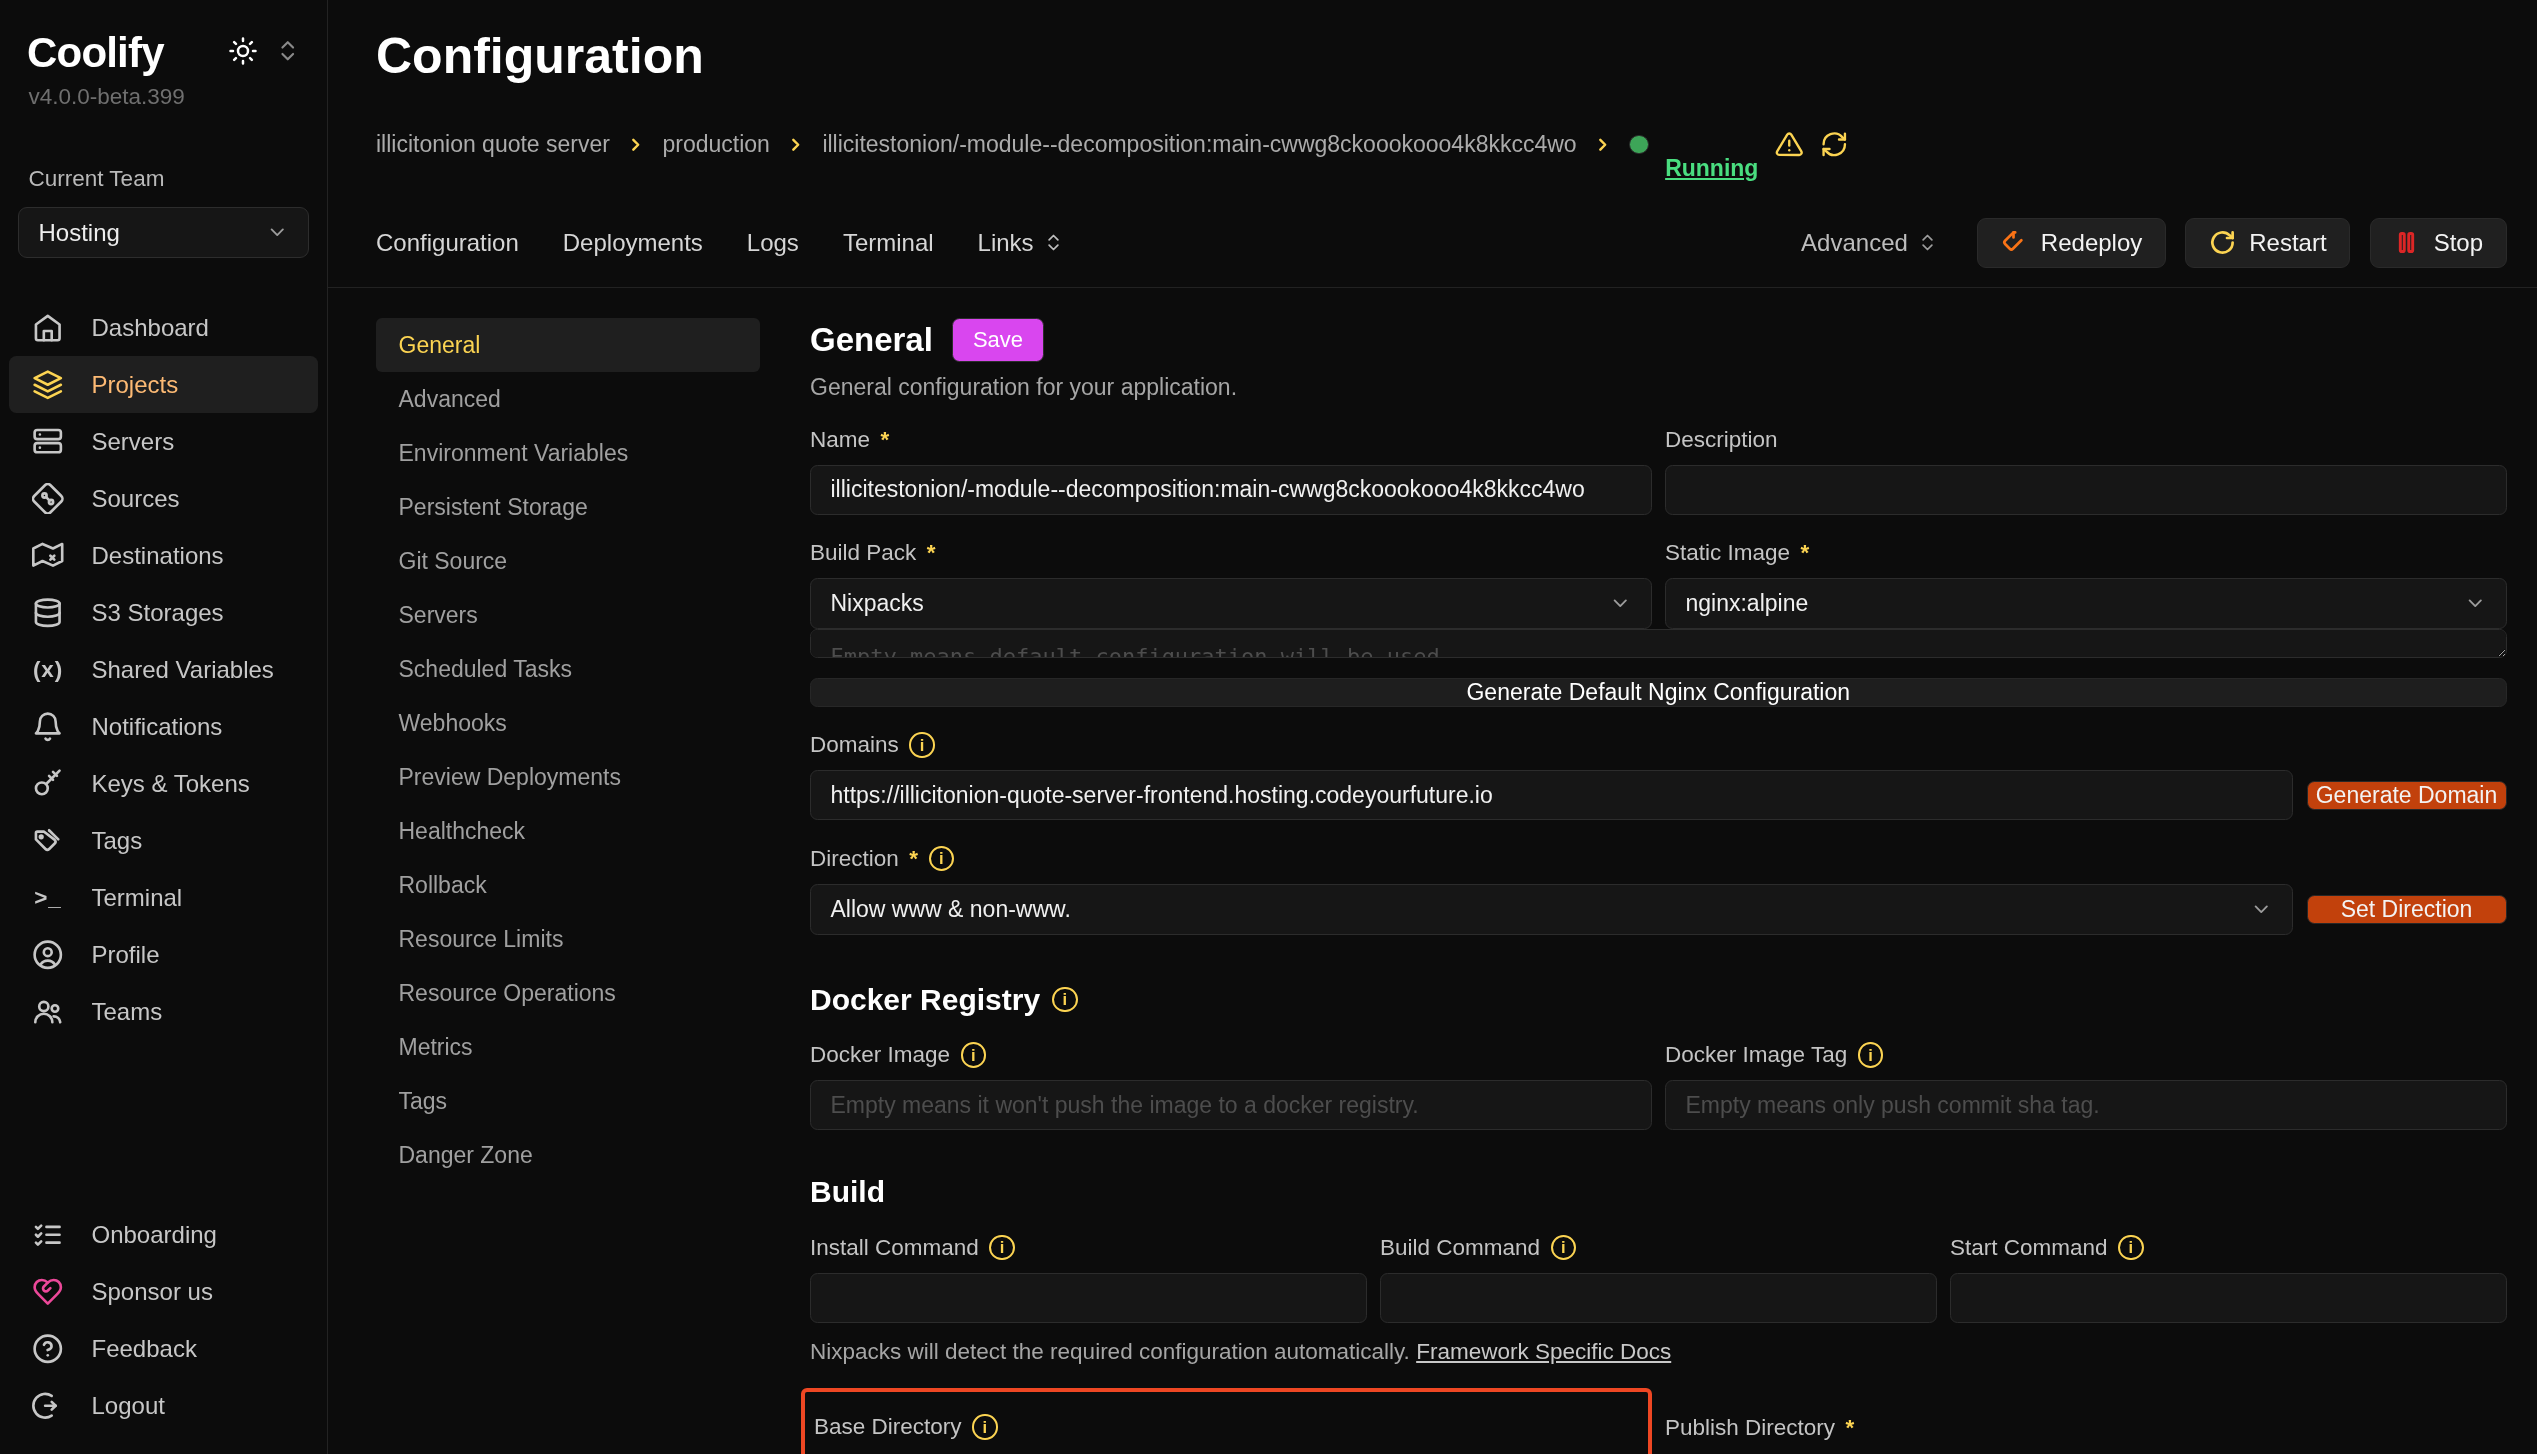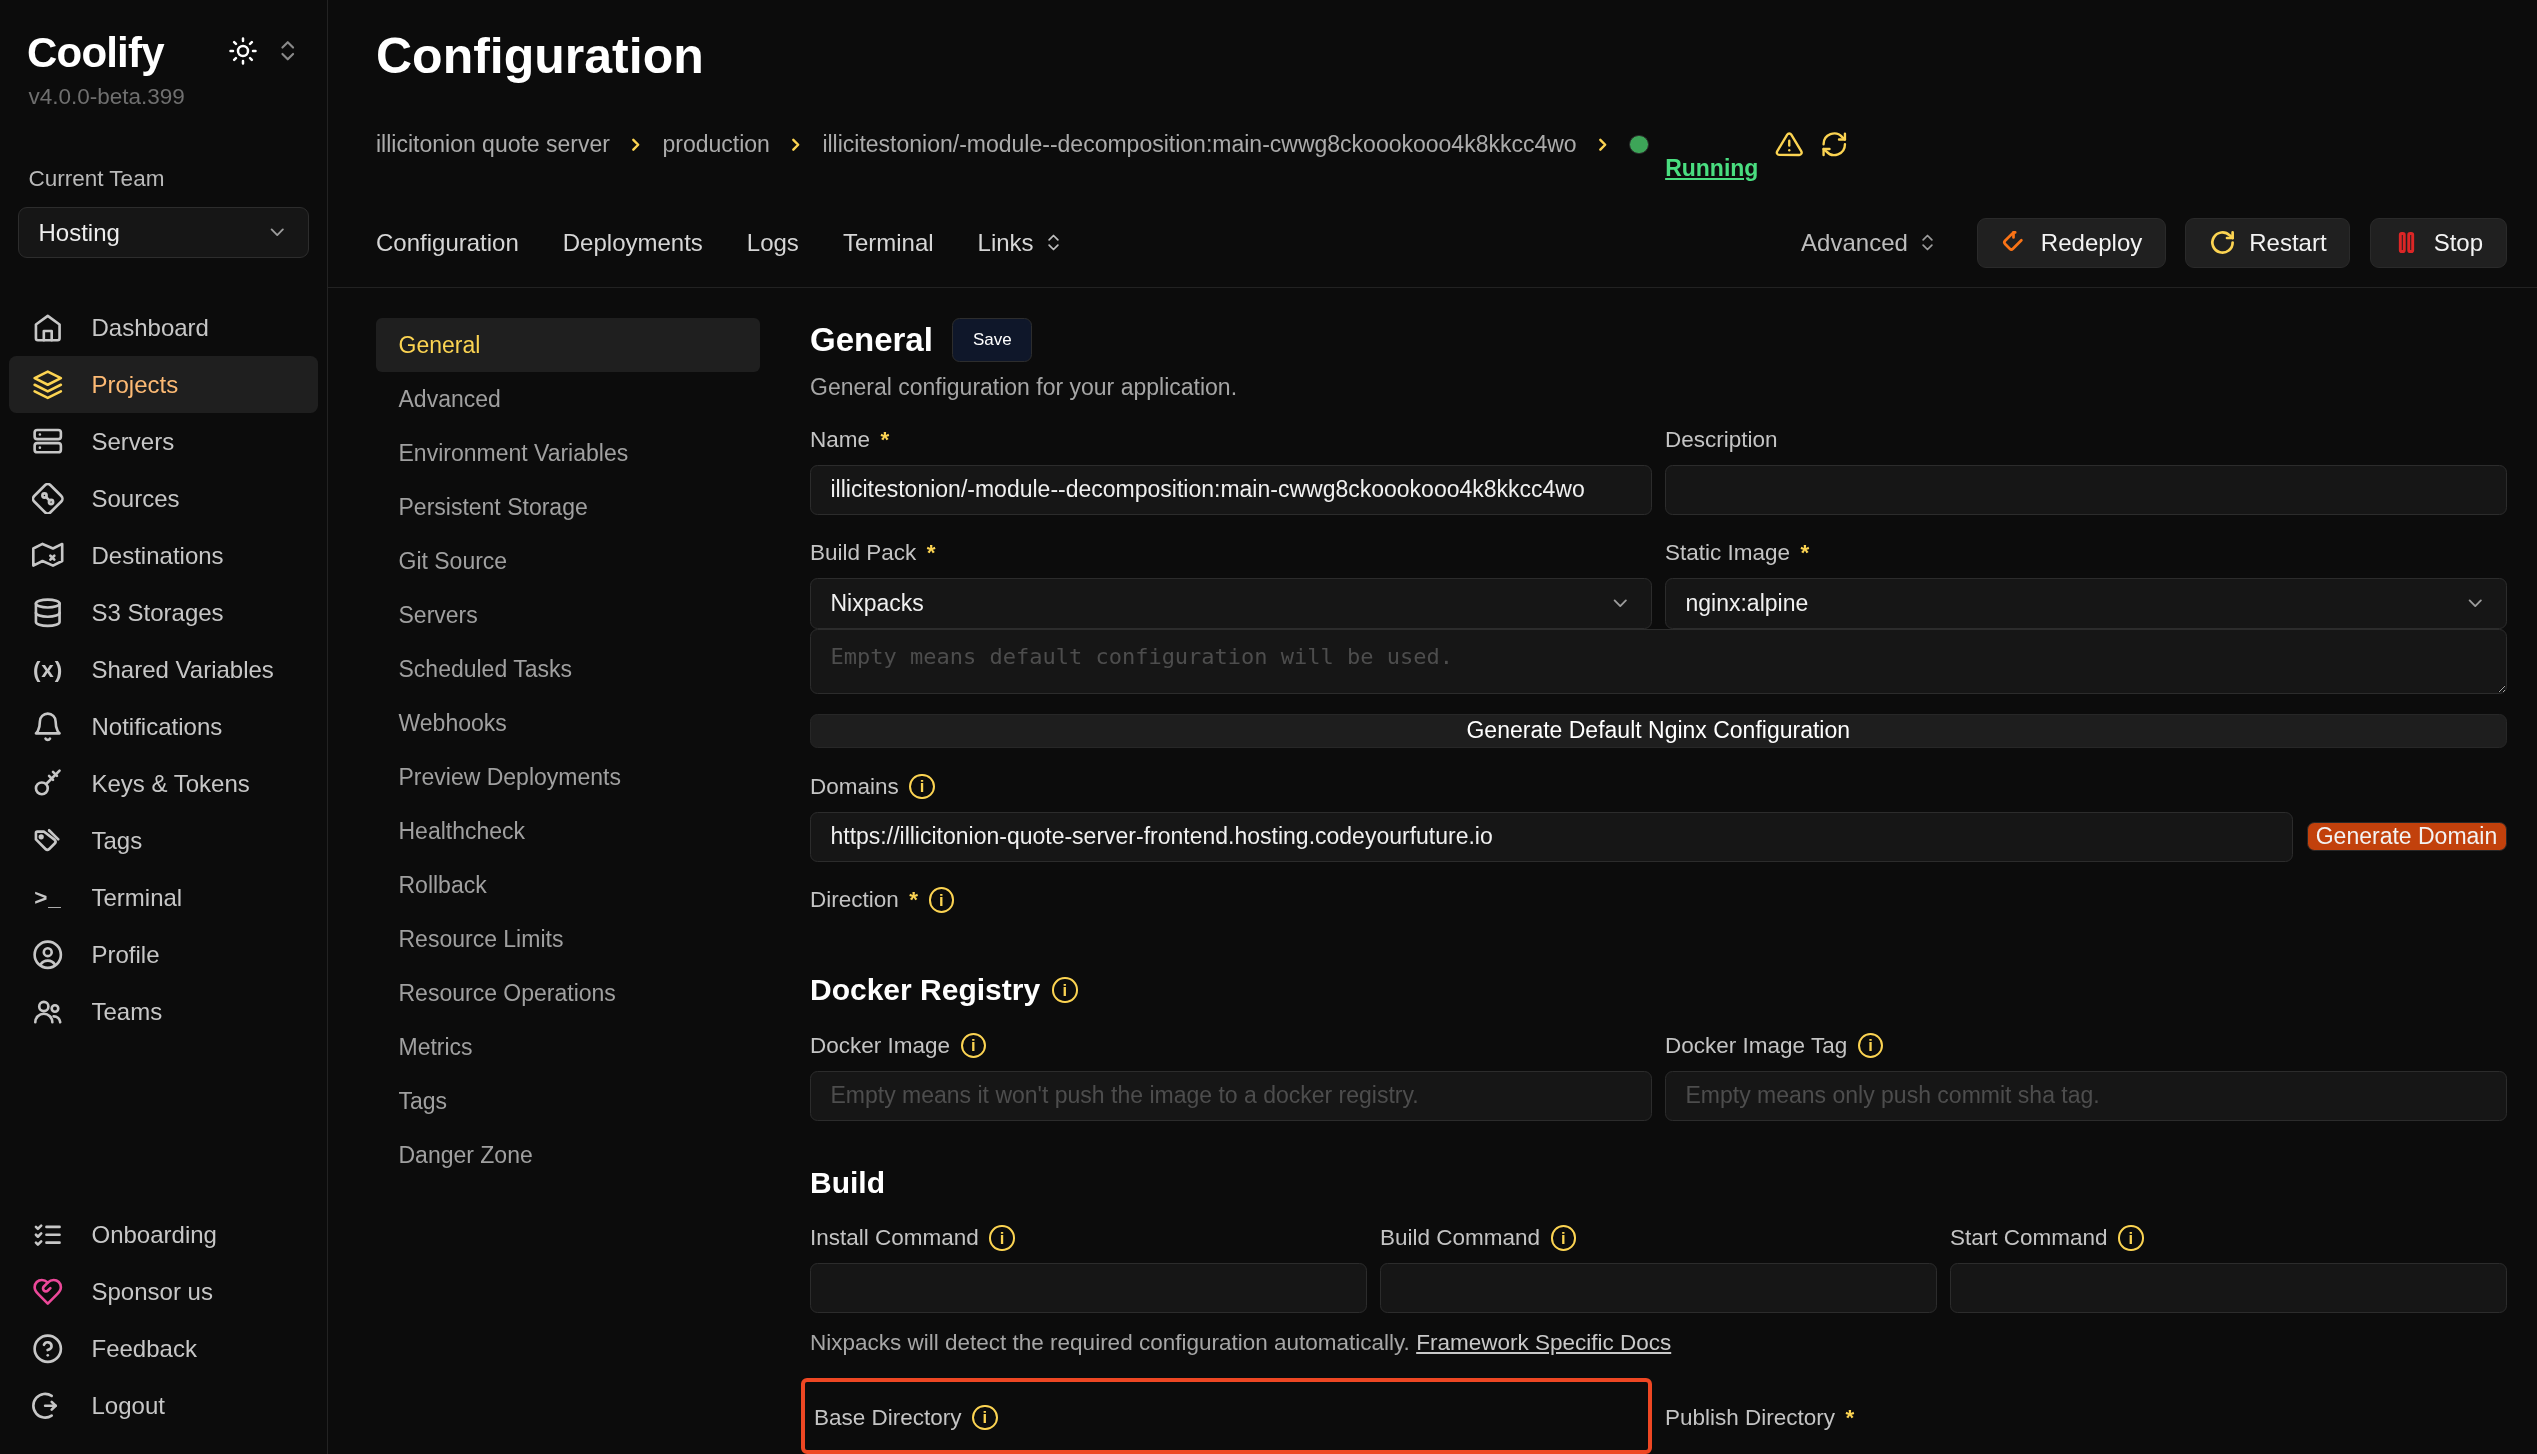--- a/index.html
+++ b/index.html
@@ -47,21 +47,21 @@
   .content { display:flex; gap:50px; padding:30px 31.5px 0 48px; flex:1; overflow:hidden; }
 
   .section-nav { width:384px; flex-shrink:0; display:flex; flex-direction:column; }
   .sn-item { height:54px; display:flex; align-items:center; padding:0 22.5px; border-radius:6px; color:#a0a0a0; font-size:23px; cursor:pointer; }
   .sn-item.selected { background:#1f1f1f; color:#fcd452; }
 
   .form-col { flex:1; display:flex; flex-direction:column; min-width:0; }
   .h-row { display:flex; align-items:center; gap:19.5px; }
   .h2 { font-size:33px; font-weight:700; color:#ffffff; }
   .h3 { font-size:30px; font-weight:700; color:#ffffff; display:flex; align-items:center; gap:12px; }
-  .save-btn { height:44px; background:#0f172a; border:0.8px solid #2d2d2d; border-radius:7.5px; padding:0 19.5px; font-size:17px; color:#fff; cursor:pointer; display:flex; align-items:center; }
+  .save-btn { height:44px; background:#d946ef; border:0.8px solid #2d2d2d; border-radius:7.5px; padding:0 19.5px; font-size:22px; color:#fff; cursor:pointer; display:flex; align-items:center; }
   .subtitle { margin-top:12px; font-size:23px; color:#a6a6a6; }
 
   .grid2 { display:grid; grid-template-columns:1fr 1fr; column-gap:13.5px; }
   .grid3 { display:grid; grid-template-columns:1fr 1fr 1fr; column-gap:13.5px; }
 
   .label { font-size:22.5px; color:#c4c4c4; display:flex; align-items:center; gap:10.5px; margin:25.5px 0 12px; }
   .req { color:#fcd452; font-weight:700; }
   .info-icon { width:25.5px; height:25.5px; border:2.3px solid #fcd452; border-radius:50%; color:#fcd452;
     display:inline-flex; align-items:center; justify-content:center; font-size:16.5px; font-weight:700; flex-shrink:0; }
   .info-icon::before { content:"i"; }
@@ -444,20 +444,29 @@
       <div class="inline-row">
         <input class="tinput grow" value="https://illicitonion-quote-server-frontend.hosting.codeyourfuture.io" style="">
         <button class="side-btn">Generate Domain</button>
       </div>
 
       <div class="label">
         <span>Direction</span>
           <span class="req">*</span>
           <span class="info-icon"></span>
       </div>
+      <div class="inline-row">
+        <div class="fake-select grow">
+          <span>Allow www &amp; non-www.</span>
+          <svg class="chev" width="22.5" height="22.5" viewBox="0 0 24 24" fill="none" stroke="#9c9c9c" stroke-width="2" stroke-linecap="round" stroke-linejoin="round">
+              <path d="m6 9 6 6 6-6"></path>
+            </svg>
+        </div>
+        <button class="side-btn">Set Direction</button>
+      </div>
 
       <div class="h3" style="margin-top:48px;">
         <span>Docker Registry</span>
           <span class="info-icon"></span>
       </div>
       <div class="grid2">
         <div>
           <div class="label">
             <span>Docker Image</span>
               <span class="info-icon"></span>

